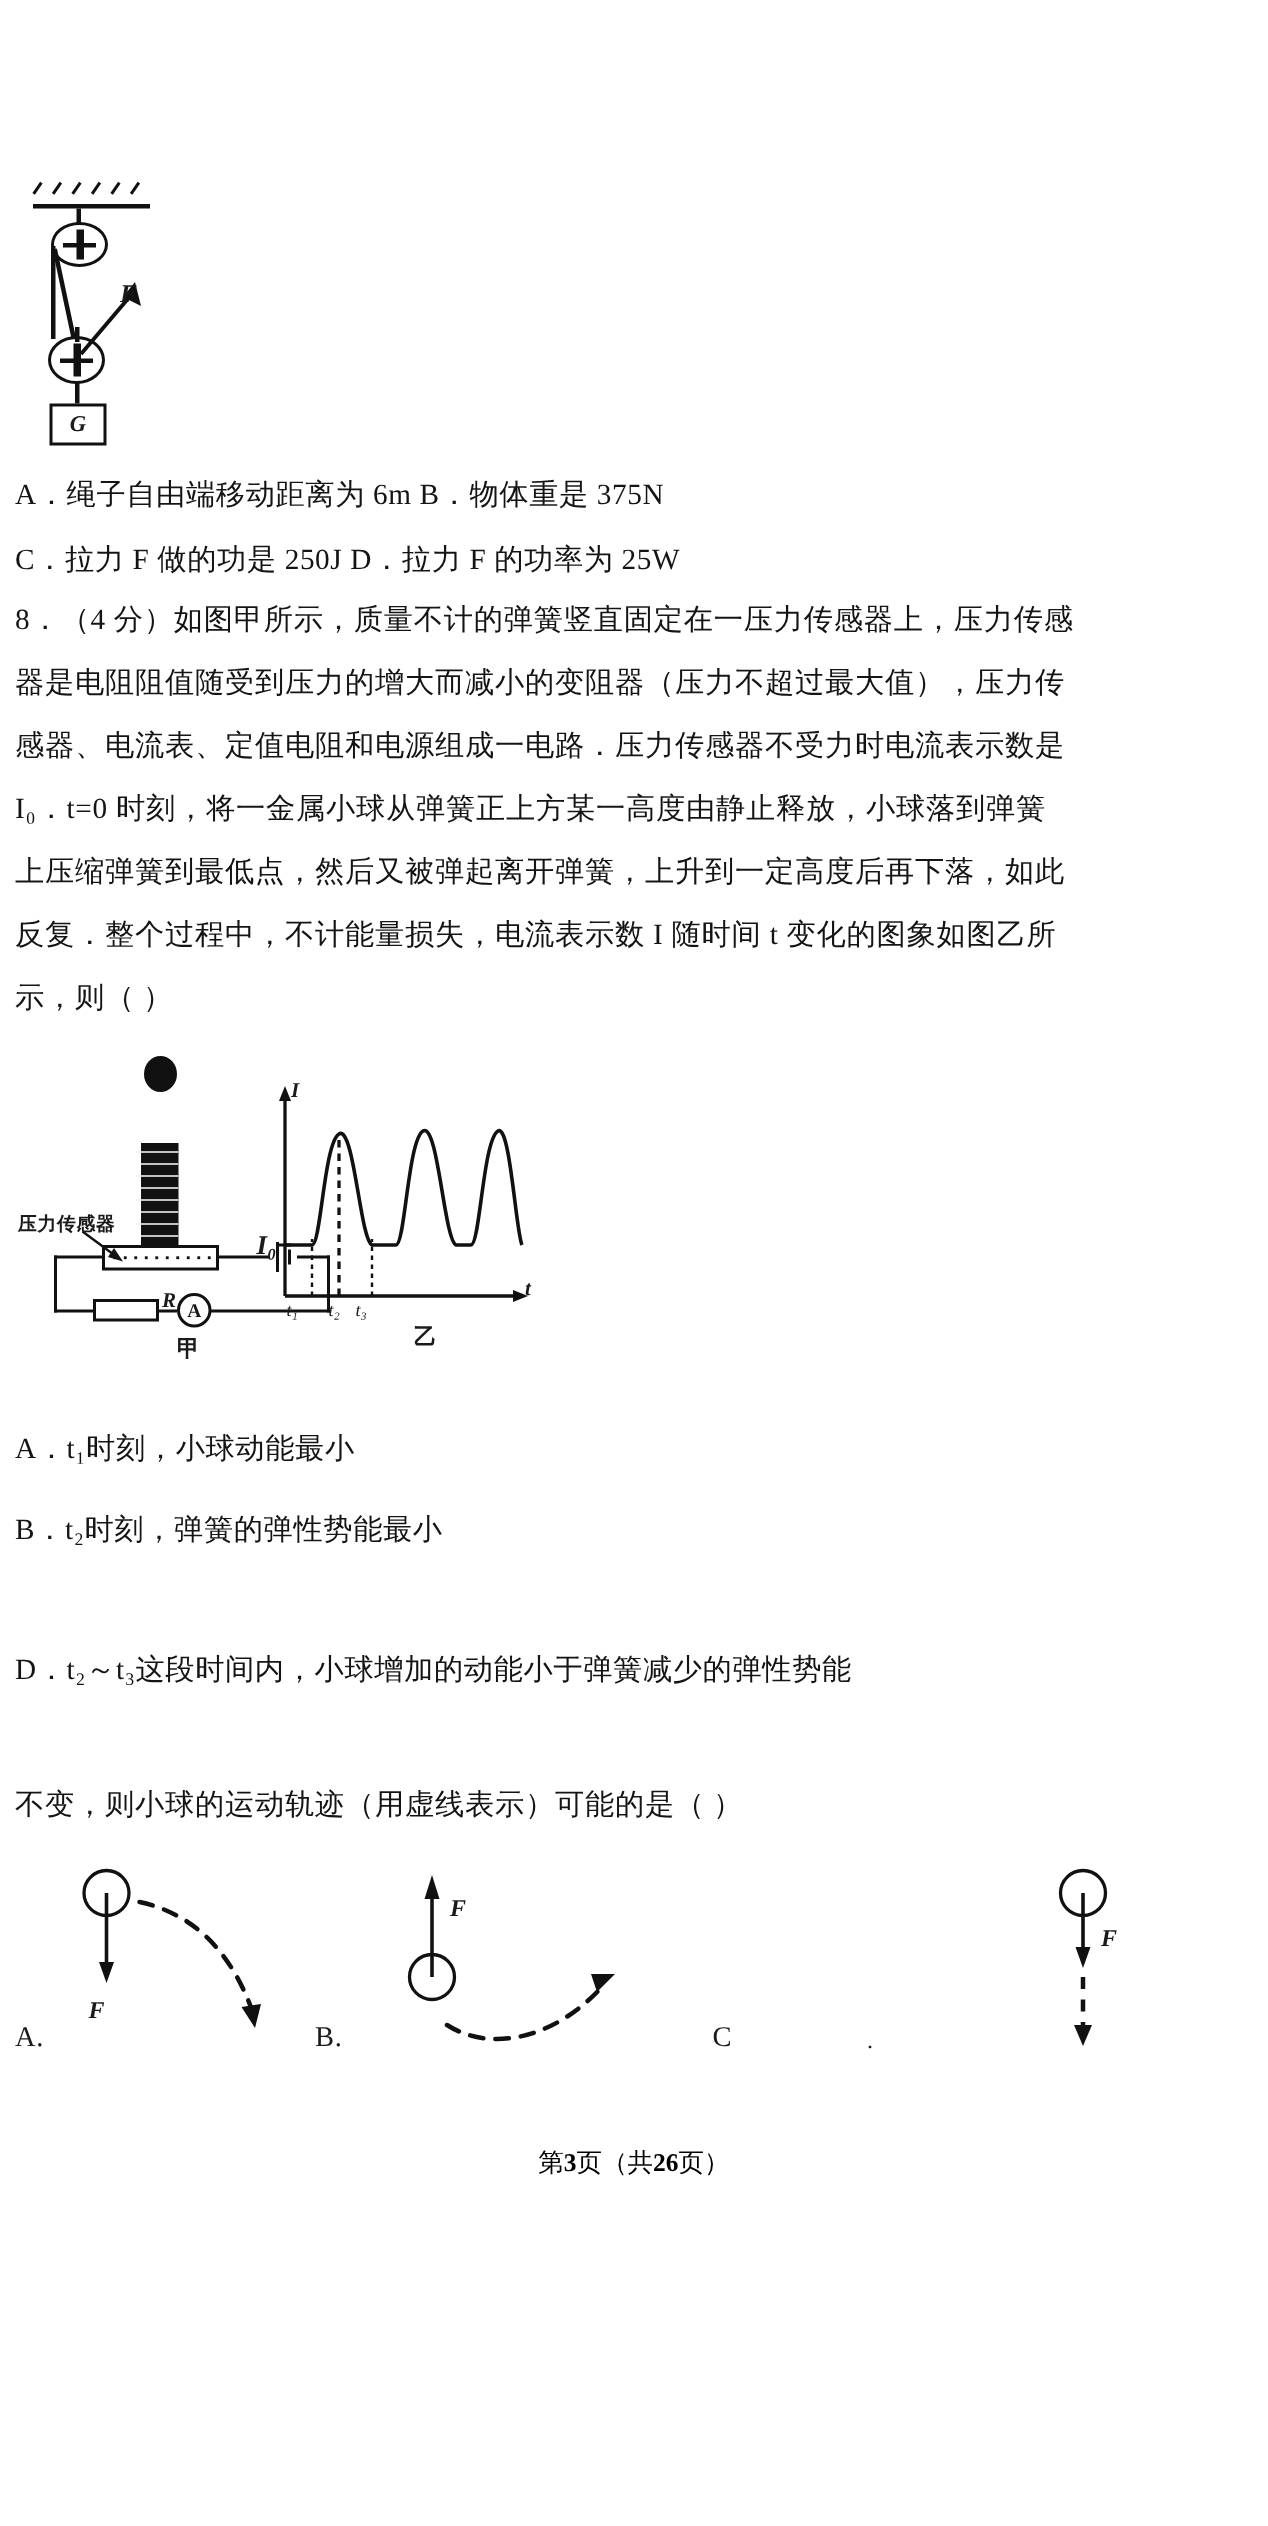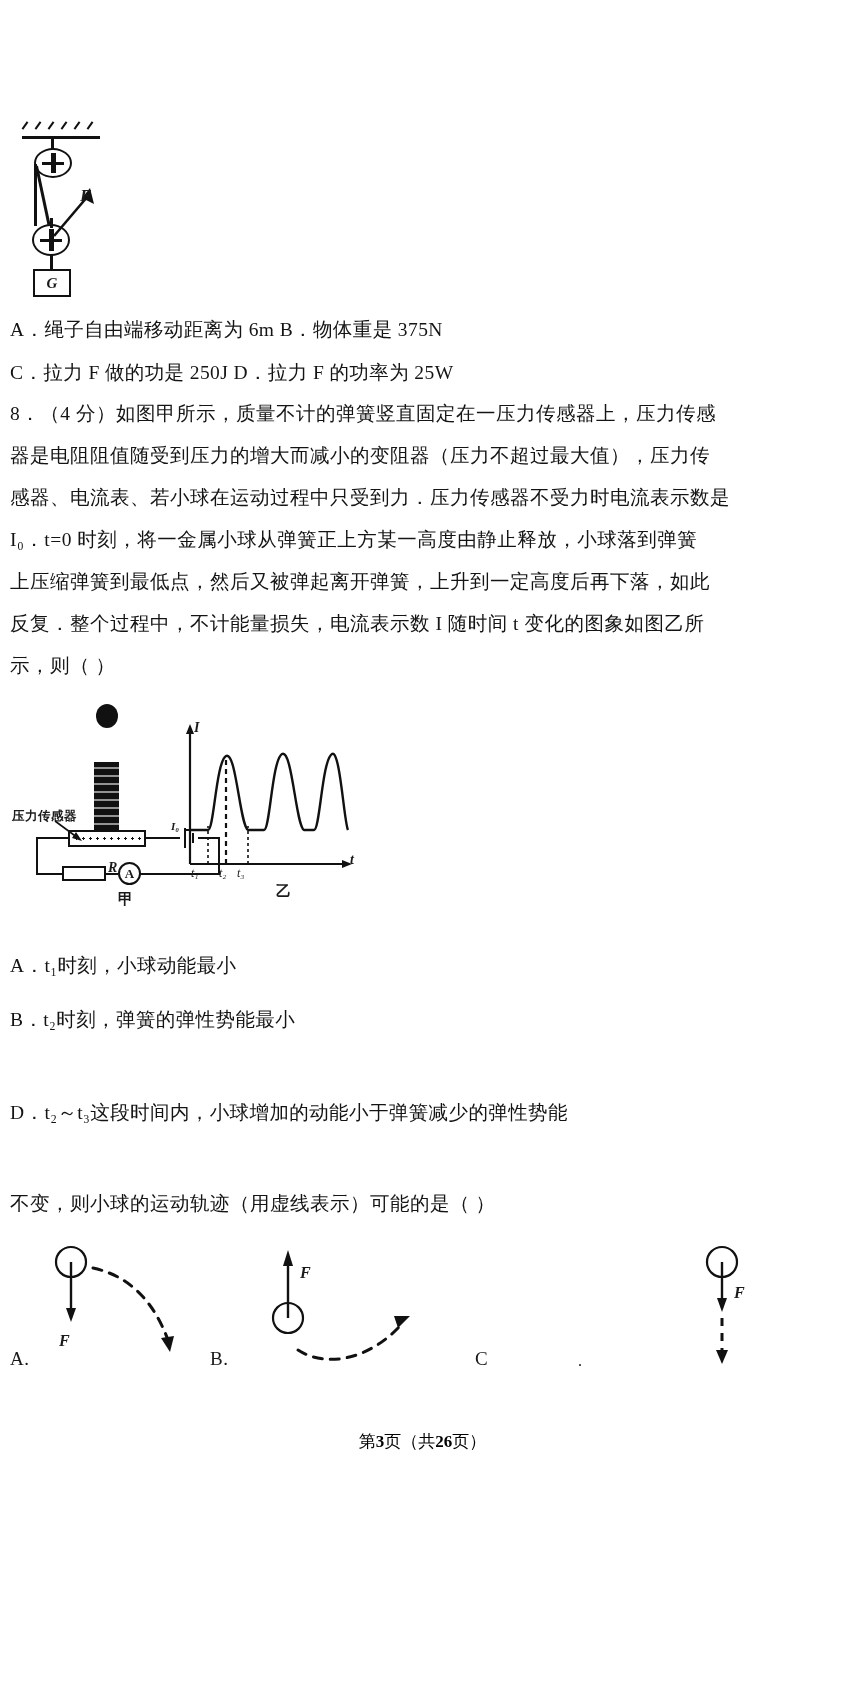--- a/index.html
+++ b/index.html
@@ -130,21 +130,21 @@
 
     <div class="rope" style="left:36px; top:126px; width:3px; height:16px;"></div>
     <div class="weight-box" style="left:19px; top:141px; width:38px; height:28px;">G</div>
   </div>
 
   <div class="abs opt" style="left:10px; top:316px;">A．绳子自由端移动距离为 6m   B．物体重是 375N</div>
   <div class="abs opt" style="left:10px; top:359px;">C．拉力 F 做的功是 250J     D．拉力 F 的功率为 25W</div>
 
   <div class="abs qline" style="left:10px; top:404px;">8．（4 分）如图甲所示，质量不计的弹簧竖直固定在一压力传感器上，压力传感</div>
   <div class="abs qline" style="left:10px; top:446px;">器是电阻阻值随受到压力的增大而减小的变阻器（压力不超过最大值），压力传</div>
-  <div class="abs qline" style="left:10px; top:488px;">感器、电流表、若小球在运动过程中只受到力．压力传感器不受力时电流表示数是</div>
+  <div class="abs qline" style="left:10px; top:488px;">感器、电流表、定值电阻和电源组成一电路．压力传感器不受力时电流表示数是</div>
   <div class="abs qline" style="left:10px; top:530px;">I₀．t=0 时刻，将一金属小球从弹簧正上方某一高度由静止释放，小球落到弹簧</div>
   <div class="abs qline" style="left:10px; top:572px;">上压缩弹簧到最低点，然后又被弹起离开弹簧，上升到一定高度后再下落，如此</div>
   <div class="abs qline" style="left:10px; top:614px;">反复．整个过程中，不计能量损失，电流表示数 I 随时间 t 变化的图象如图乙所</div>
   <div class="abs qline" style="left:10px; top:656px;">示，则（      ）</div>
 
   <div class="abs" id="fig-jia">
 
     <div class="ball-dot" style="left:86px; top:4px;"></div>
 
     <div class="spring-col" style="left:84px; top:62px; width:25px; height:68px;"></div>
@@ -213,21 +213,21 @@
                C172,27 176,100 180,108" fill="none" stroke="#111" stroke-width="2.4" stroke-linejoin="round"></path>
 
       <line x1="40" y1="142" x2="40" y2="104" stroke="#111" stroke-width="1.6" stroke-dasharray="3,3"></line>
       <line x1="58" y1="142" x2="58" y2="35" stroke="#111" stroke-width="2.2" stroke-dasharray="5,4"></line>
       <line x1="80" y1="142" x2="80" y2="104" stroke="#111" stroke-width="1.6" stroke-dasharray="3,3"></line>
     </svg>
 
     
     <div class="abs" style="left:26px; top:-2px; font-size:14px; font-style:italic; font-weight:700;">I</div>
     <div class="abs" style="left:182px; top:130px; font-size:14px; font-style:italic; font-weight:700;">t</div>
-    <div class="abs" style="left:3px; top:98px; font-size:11px; font-style:italic; font-weight:700;">I₀</div>
+    <div class="abs" style="left:3px; top:98px; font-size:18px; font-style:italic; font-weight:700;">I₀</div>
 
     <div class="abs" style="left:23px; top:144px; font-size:12px; font-style:italic;">t₁</div>
     <div class="abs" style="left:51px; top:144px; font-size:12px; font-style:italic;">t₂</div>
     <div class="abs" style="left:69px; top:144px; font-size:12px; font-style:italic;">t₃</div>
 
     <div class="fig-caption" style="left:108px; top:160px;">乙</div>
   </div>
 
   <div class="abs opt" style="left:10px; top:952px;">A．t₁时刻，小球动能最小</div>
   <div class="abs opt" style="left:10px; top:1006px;">B．t₂时刻，弹簧的弹性势能最小</div>

